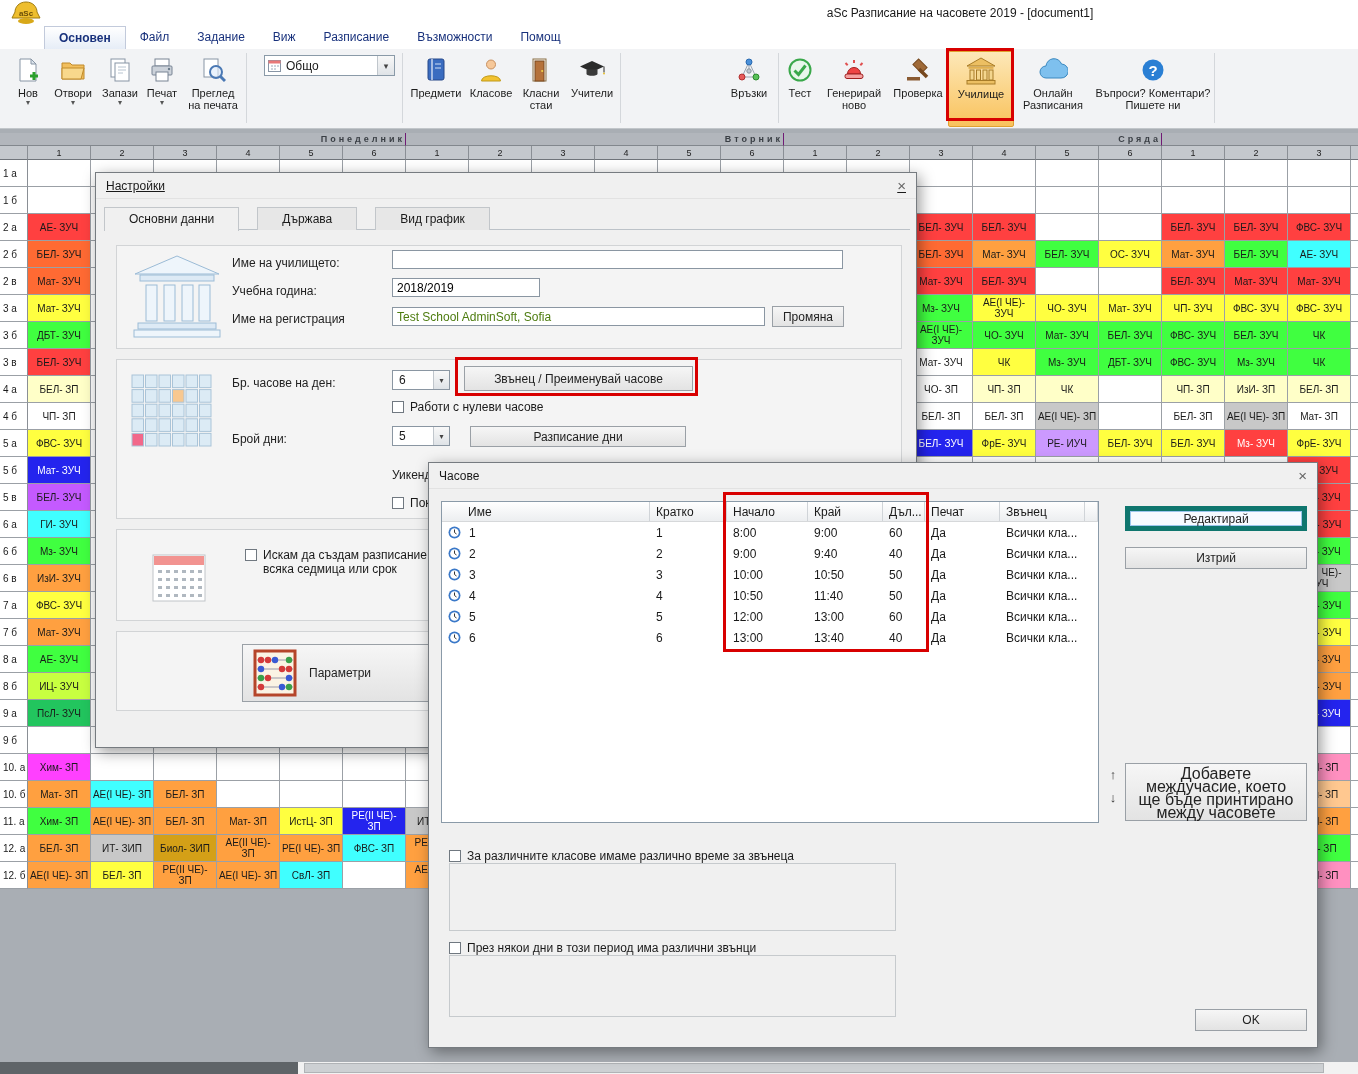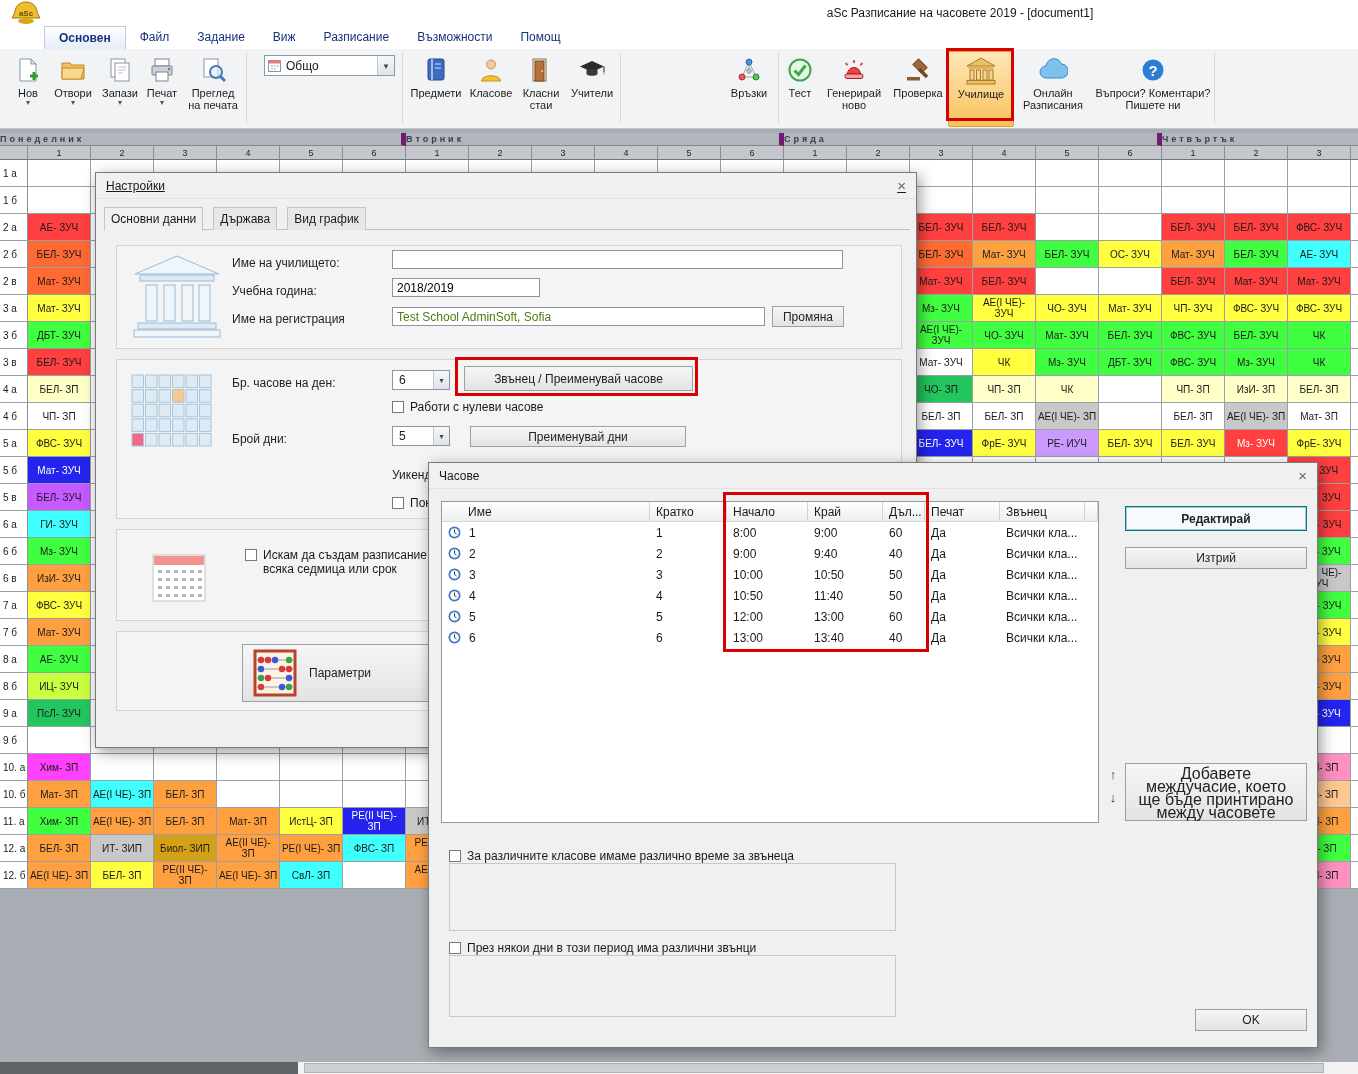--- a/index.html
+++ b/index.html
@@ -20,39 +20,39 @@
   .rbtn.hl { border:1px solid #e0a030; border-radius:2px; }
   .rsep { position:absolute; top:4px; width:1px; height:70px; background:#d4d7db; }
   .viewcombo { position:absolute; left:264px; top:6px; width:131px; height:21px; background:#fff; border:1px solid #8a9aa8; display:flex; align-items:center; font-size:12px; }
   .vc-icon { width:16px; margin:0 2px 0 3px; display:flex; }
   .vc-arrow { margin-left:auto; width:17px; height:100%; background:linear-gradient(#f8f8f8,#dfe3e7); border-left:1px solid #c0c6cc; font-size:9px; display:flex; align-items:center; justify-content:center; color:#444; }
 
   
   .grid { position:absolute; left:0; top:133px; width:1358px; height:756px; overflow:hidden; background:#aeb3b9; z-index:1; }
   .gdays,.gperiods,.grow { display:flex; }
   .gdays>div,.gperiods>div,.grow>div { flex:0 0 auto; }
-  .gday { height:13px; background:#b2b6bc; border-right:5px solid #701a75; border-bottom:1px solid #82878d; font-size:9px; font-weight:bold; letter-spacing:3px; color:#3a3f45; text-align:left; line-height:13px; overflow:hidden; }
+  .gday { height:13px; background:#b2b6bc; border-right:1px solid #701a75; border-bottom:1px solid #82878d; font-size:9px; font-weight:bold; letter-spacing:3px; color:#3a3f45; text-align:right; line-height:13px; overflow:hidden; }
   .gp { height:14px; background:#c4c8cd; border-right:1px solid #8a8f95; border-bottom:1px solid #70757b; font-size:9px; text-align:center; line-height:14px; color:#222; }
   .glabel { width:28px; height:27px; background:#fff; border-right:1px solid #8a8f95; border-bottom:1px solid #9ba0a6; font-size:10px; padding:8px 0 0 3px; }
   .gcell { width:63px; height:27px; background:#fff; border-right:1px solid #9ba0a6; border-bottom:1px solid #9ba0a6; font-size:10px; line-height:11px; display:flex; align-items:center; justify-content:center; text-align:center; overflow:hidden; padding:0 1px; }
 
   
   .dialog { position:absolute; background:#f0f0f0; border:1px solid #767b80; box-shadow:3px 4px 14px rgba(0,0,0,.40); }
   .dtitle { height:26px; display:flex; align-items:center; padding:0 10px; font-size:12px; background:#f0f0f0; border-bottom:1px solid #e2e2e2; }
   .dclose { margin-left:auto; font-size:15px; color:#666; width:24px; text-align:right; cursor:default; }
   .dtabs { position:absolute; left:8px; top:34px; width:806px; height:23px; border-bottom:1px solid #bcc2c8; display:flex; }
-  .dtab { padding:4px 6px; font-size:12px; background:#e7e7e7; border:1px solid #c2c6ca; border-bottom:none; margin-right:10px; height:23px; }
+  .dtab { padding:4px 24px; font-size:12px; background:#e7e7e7; border:1px solid #c2c6ca; border-bottom:none; margin-right:18px; height:23px; }
   .dtab.active { background:#f0f0f0; height:24px; position:relative; z-index:2; }
   .sbox { position:absolute; background:#f4f4f4; border:1px solid #d2d4d6; }
   .sbox > * { position:absolute; }
   .slabel { font-size:12px; color:#222; white-space:nowrap; }
   .sinput { height:19px; border:1px solid #8a96a2; background:#fff; font-family:inherit; font-size:12px; padding:0 4px; }
   .sinput.gray { color:#4d7c0f; }
   .sbtn { position:absolute; font-family:inherit; font-size:12px; color:#222; background:linear-gradient(#f6f6f6,#e3e3e3); border:1px solid #9aa0a6; cursor:default; }
-  .sbtn.primary { border:1px solid #0f766e; box-shadow:inset 0 0 0 1px #9cc6ee; background:#f6faff;font-weight:bold; }
+  .sbtn.primary { border:5px solid #0f766e; box-shadow:inset 0 0 0 1px #9cc6ee; background:#f6faff; }
   .sbtn.breaknote { font-size:16px; line-height:13px; padding:3px 12px; }
   .scombo { height:20px; background:#fff; border:1px solid #8a96a2; display:flex; align-items:center; padding-left:6px; font-size:12px; }
   .scombo-arrow { margin-left:auto; width:16px; height:100%; background:linear-gradient(#f8f8f8,#dfe3e7); border-left:1px solid #c0c6cc; font-size:8px; display:flex; align-items:center; justify-content:center; color:#444; }
   .cbrow { display:flex; align-items:center; font-size:12px; white-space:nowrap; }
   .cb { display:inline-block; width:12px; height:12px; background:#fff; border:1px solid #707880; margin-right:6px; flex:0 0 auto; }
   .two-line { line-height:14px; white-space:normal; }
   .gbox { position:absolute; border:1px solid #c6cacd; }
 
   
   #hours-dialog > .sbtn, #hours-dialog > .cbrow, #hours-dialog > .harrow { position:absolute; }
@@ -524,21 +524,21 @@
         <div class="gcell"></div>
         <div class="gcell"></div>
         <div class="gcell"></div>
         <div class="gcell"></div>
         <div class="gcell"></div>
         <div class="gcell"></div>
         <div class="gcell"></div>
         <div class="gcell"></div>
         <div class="gcell"></div>
         <div class="gcell"></div>
-        <div class="gcell" style="background: #22c55e;">ЧО- ЗП</div>
+        <div class="gcell" style="background: #ffffff;">ЧО- ЗП</div>
         <div class="gcell" style="background: rgb(255, 255, 200);">ЧП- ЗП</div>
         <div class="gcell" style="background: rgb(255, 255, 200);">ЧК</div>
         <div class="gcell"></div>
         <div class="gcell" style="background: rgb(255, 255, 200);">ЧП- ЗП</div>
         <div class="gcell" style="background: rgb(255, 255, 200);">ИзИ- ЗП</div>
         <div class="gcell" style="background: rgb(255, 255, 200);">БЕЛ- ЗП</div>
         <div class="gcell"></div>
       </div>
       <div class="grow">
         <div class="glabel">4 б</div>
@@ -1065,21 +1065,21 @@
     <button class="sbtn" style="left:347px;top:6px;width:229px;height:25px;">Звънец / Преименувай часове</button>
     <div class="cbrow" style="left:275px;top:40px;">
       <span class="cb"></span>
       <span>Работи с нулеви часове</span>
     </div>
     <div class="slabel" style="left:115px;top:72px;">Брой дни:</div>
     <div class="scombo" style="left:275px;top:66px;width:58px;">
       <span>5</span>
       <span class="scombo-arrow">▾</span>
     </div>
-    <button class="sbtn" style="left:353px;top:66px;width:216px;height:21px;">Преименувай дни</button>
+    <button class="sbtn" style="left:353px;top:66px;width:216px;height:21px;">Разписание дни</button>
     <div class="slabel" style="left:275px;top:108px;">Уикенд</div>
     <div class="cbrow" style="left:275px;top:136px;">
       <span class="cb"></span>
       <span>Пок</span>
     </div>
   </div>
 
   <div class="sbox" style="left:20px;top:356px;width:786px;height:92px;">
     <span style="left:35px;top:22px;" id="icon-cal"><svg width="54" height="52" viewBox="0 0 54 52">
           <rect x="1" y="3" width="52" height="46" fill="#fff" stroke="#c0c4c8"></rect>

